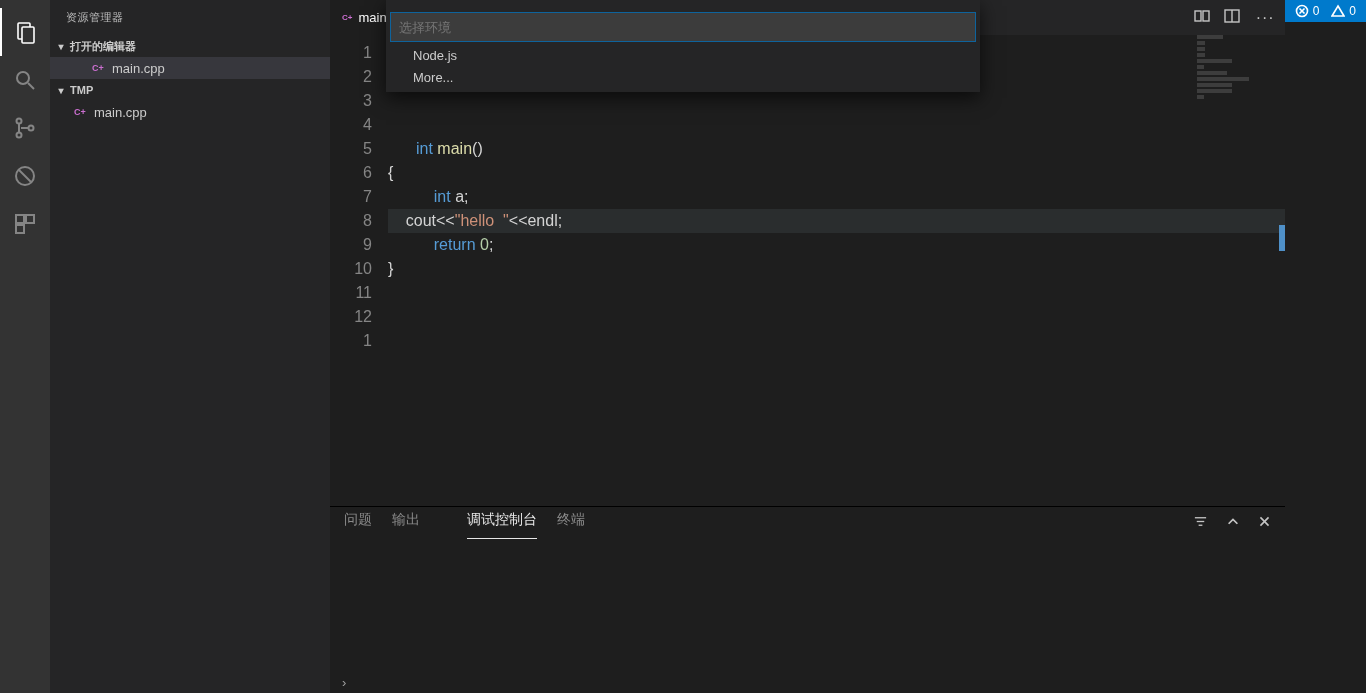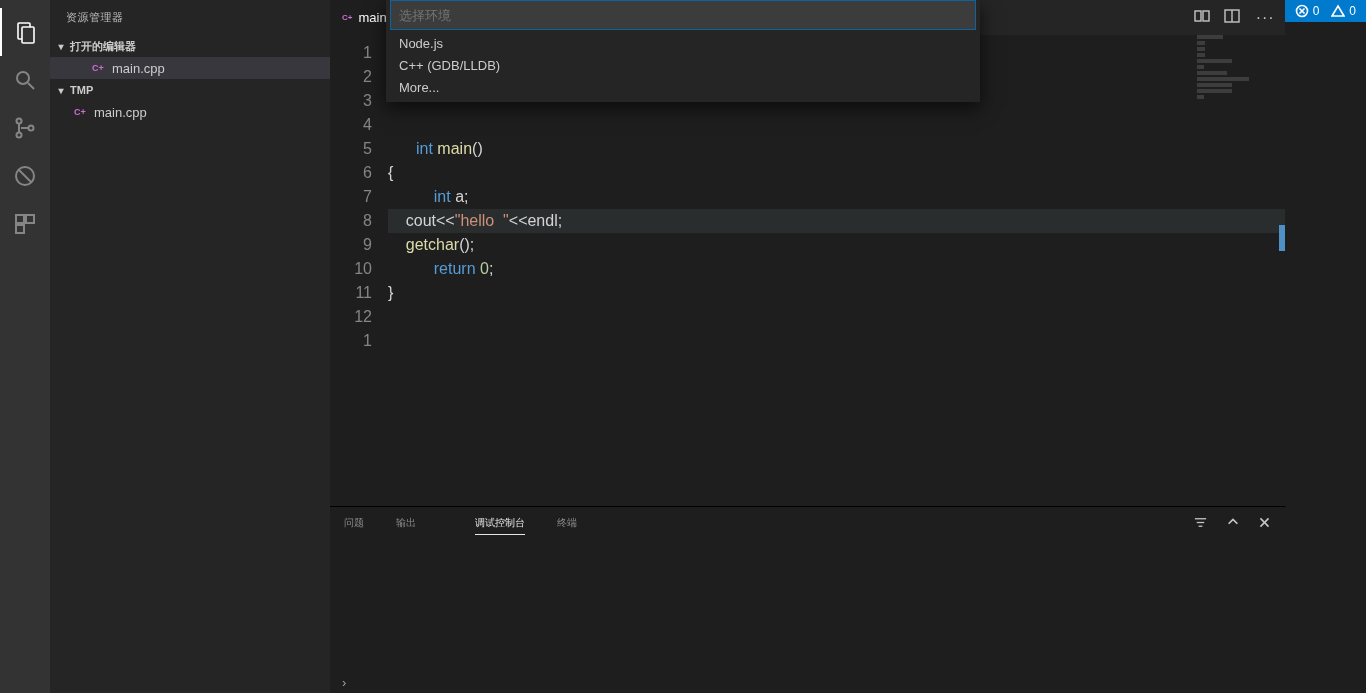--- a/index.html
+++ b/index.html
@@ -33,36 +33,36 @@
   .line.hl { background:#2a2d2e; }
   .tok-kw { color:#569cd6;margin-left:28px; }
   .tok-fn { color:#dcdcaa; }
   .tok-str { color:#ce9178; }
   .tok-num { color:#b5cea8; }
   .tok-txt { color:#d4d4d4; }
   .minimap { position:absolute; top:35px; right:0; width:88px; height:120px; opacity:0.35; overflow:hidden; pointer-events:none; }
   .minimap .mm { height:4px; margin-bottom:2px; background:#777; }
   .overlay-indicator { position:absolute; right:0; top:190px; width:6px; height:26px; background:#4f90c8; }
   .panel { height:187px; background:#1e1e1e; border-top:1px solid #000; display:flex; flex-direction:column; }
-  .panel-tabs { height:32px; display:flex; align-items:center; padding:0 14px; gap:32px; font-size:10px; }
+  .panel-tabs { height:32px; display:flex; padding:0 14px; gap:20px; font-size:14px; }
   .ptab { color:#8a8a8a; cursor:pointer; padding:4px 0; }
   .ptab.active { color:#e7e7e7; border-bottom:1px solid #e7e7e7;margin-left:27px; }
   .panel-actions { margin-left:auto; display:flex; gap:18px; color:#c5c5c5; align-items:center; }
   .panel-actions span { cursor:pointer; }
   .breadcrumb { height:22px; border-top:0; background:#1e1e1e; display:flex; align-items:center; padding-left:12px; color:#a0a0a0; font-size:13px; }
   .statusbar { height:22px; background:#007acc; color:#fff; display:flex; align-items:center; font-size:12px; padding:0 10px; gap:12px; }
   .statusbar .left, .statusbar .right { display:flex; align-items:center; gap:12px; }
   .statusbar .right { margin-left:auto; }
   .statusbar .item { cursor:pointer; display:flex; align-items:center; gap:4px; }
   .statusbar svg { width:14px; height:14px; }
   .quickpick { position:absolute; top:0; left:56px; width:594px; background:#252526; box-shadow:0 6px 18px rgba(0,0,0,0.65); z-index:10; }
-  .qp-input { height:30px; background:#3c3c3c; margin:0 4px 0 4px; border:1px solid #0e639c; display:flex; align-items:center; }
+  .qp-input { height:30px; background:#3c3c3c; margin:12px 4px 0 4px; border:1px solid #0e639c; display:flex; align-items:center; }
   .qp-input input { flex:1; background:transparent; border:none; outline:none; color:#ccc; font-size:13px; padding:0 8px; height:100%; }
   .qp-list { padding:2px 0 4px 0; }
-  .qp-item { height:22px; display:flex; align-items:center; padding:0 13px; font-size:13px; color:#ccc; cursor:pointer; }
+  .qp-item { height:22px; display:flex; align-items:center; padding:0 27px; font-size:13px; color:#ccc; cursor:pointer; }
 </style>
 </head>
 <body>
 
 <div class="root">
   <div class="main">
 
     <div class="activity-bar">
       <div class="act active">
         <svg viewBox="0 0 24 24" fill="none" stroke="currentColor" stroke-width="1.6">
@@ -142,21 +142,20 @@
           <span class="dots">···</span>
         </div>
       </div>
 
       <div class="quickpick">
         <div class="qp-input">
           <input placeholder="选择环境" style="">
         </div>
         <div class="qp-list">
           <div class="qp-item">Node.js</div>
-          <div class="qp-item">C++ (GDB/LLDB)</div>
           <div class="qp-item">More...</div>
         </div>
       </div>
 
       <div class="editor-body">
         <div class="gutter">
           <div>1</div>
             <div>2</div>
           <div>3</div>
             <div>4</div>
@@ -172,21 +171,20 @@
         </div>
         <div class="code">
           <div class="line"></div>
           <div class="line"></div>
           <div class="line"></div>
           <div class="line"></div>
           <div class="line"><span class="tok-kw">int</span><span class="tok-txt"> </span><span class="tok-fn">main</span><span class="tok-txt">()</span></div>
           <div class="line"><span class="tok-txt">{</span></div>
           <div class="line"><span class="tok-txt">    </span><span class="tok-kw">int</span><span class="tok-txt"> a;</span></div>
           <div class="line hl"><span class="tok-txt">    </span><span class="tok-txt">cout&lt;&lt;</span><span class="tok-str">"hello  "</span><span class="tok-txt">&lt;&lt;endl;</span></div>
-          <div class="line"><span class="tok-txt">    </span><span class="tok-fn">getchar</span><span class="tok-txt">();</span></div>
           <div class="line"><span class="tok-txt">    </span><span class="tok-kw">return</span><span class="tok-txt"> </span><span class="tok-num">0</span><span class="tok-txt">;</span></div>
           <div class="line"><span class="tok-txt">}</span></div>
           <div class="line"></div>
           <div class="line"></div>
         </div>
         <div class="overlay-indicator"></div>
       </div>
 
       <div class="minimap">
         <div class="mm" style="width:30%"></div>

